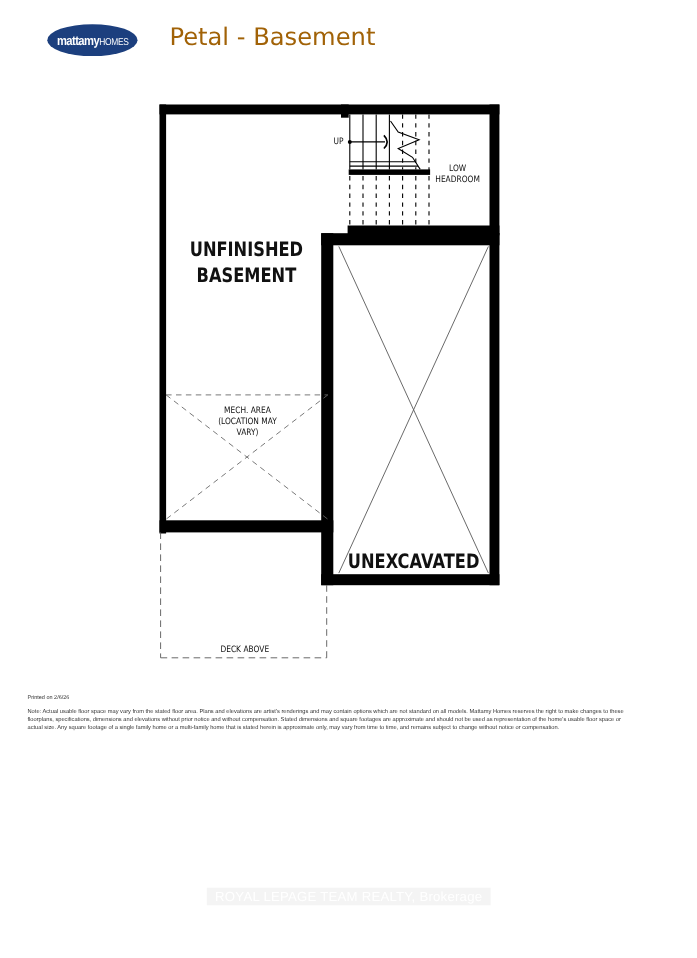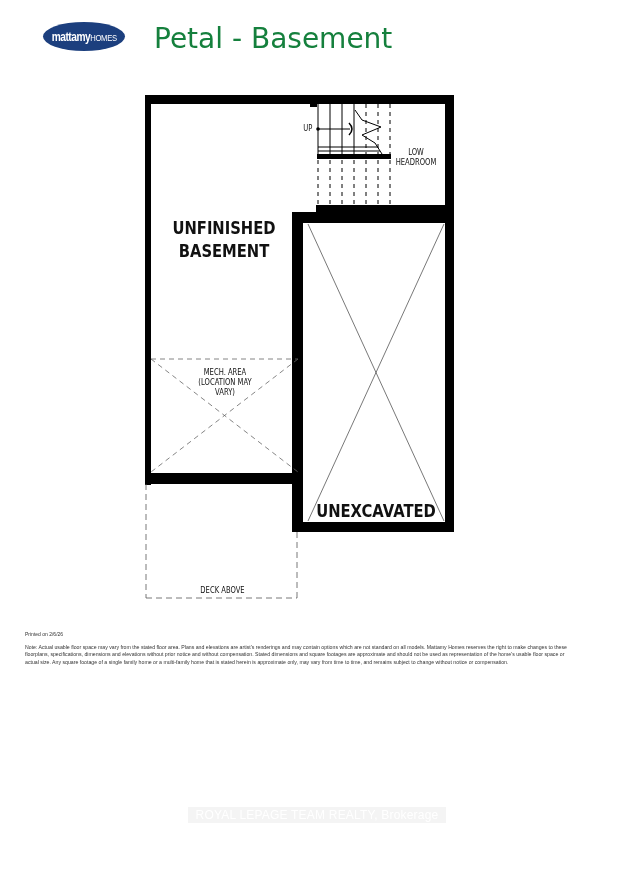--- a/index.html
+++ b/index.html
@@ -1,20 +1,20 @@
 <!DOCTYPE html>
 <html><head>
 <meta charset="utf-8">
 <style>
   html, body { margin: 0; padding: 0; background: #ffffff; }
   body { width: 634px; height: 871px; position: relative; overflow: hidden; font-family: "Liberation Sans", sans-serif; }
   .logo { position: absolute; left: 43px; top: 22px; width: 82px; height: 29px; border-radius: 50%; background: #1c3f7e; display: flex; align-items: center; justify-content: center; }
   .logo-text { color: #ffffff; font-family: "Liberation Sans", sans-serif; font-weight: bold; font-size: 12px; letter-spacing: -0.6px; transform: scaleX(0.85); white-space: nowrap; }
   .logo-text .homes { font-weight: normal; font-size: 9px; letter-spacing: -0.3px; }
-  .title { position: absolute; left: 154px; top: 22px; font-size: 28px; color: #15803d; font-family: "DejaVu Sans", sans-serif; letter-spacing: 0px; }
+  .title { position: absolute; left: 154px; top: 22px; font-size: 22px; color: #a16207; font-family: "DejaVu Sans", sans-serif; letter-spacing: 0px; }
   .plan { position: absolute; left: 0; top: 0; width: 634px; height: 871px; }
   .label { position: absolute; font-family: "DejaVu Sans", sans-serif; color: #111; text-align: center; transform-origin: center; }
   .big { font-weight: bold; font-size: 18px; line-height: 23px; transform: scaleX(0.82); }
   .small { font-size: 8px; line-height: 10px; transform: scaleX(0.85); }
   .printed { position: absolute; left: 25px; top: 631px; font-size: 5px; color: #333; }
   .note { position: absolute; left: 25px; top: 644px; width: 545px; font-size: 5.2px; line-height: 7.4px; color: #333; }
   .watermark { position: absolute; left: 188px; top: 807px; width: 258px; height: 16px; background: #f4f4f4; color: #ffffff; font-size: 12px; line-height: 16px; text-align: center; letter-spacing: 0.2px; }
 </style>
 </head>
 <body>

